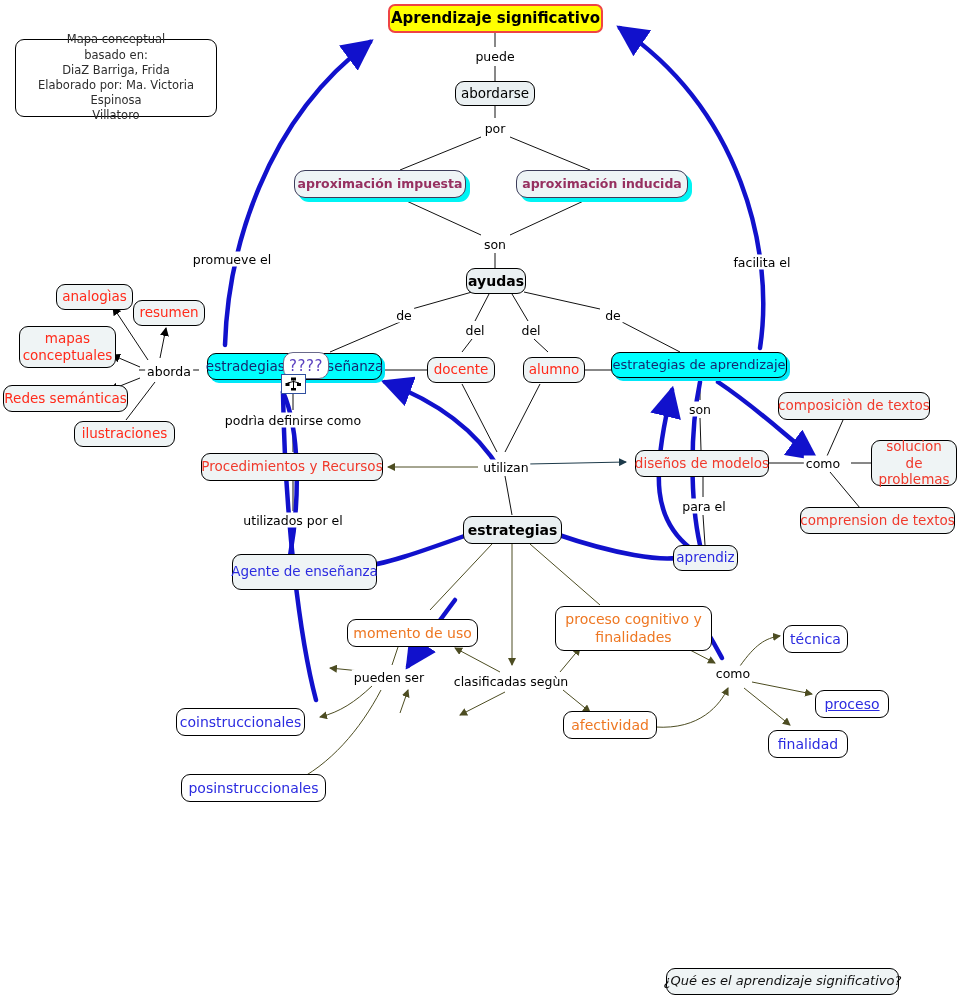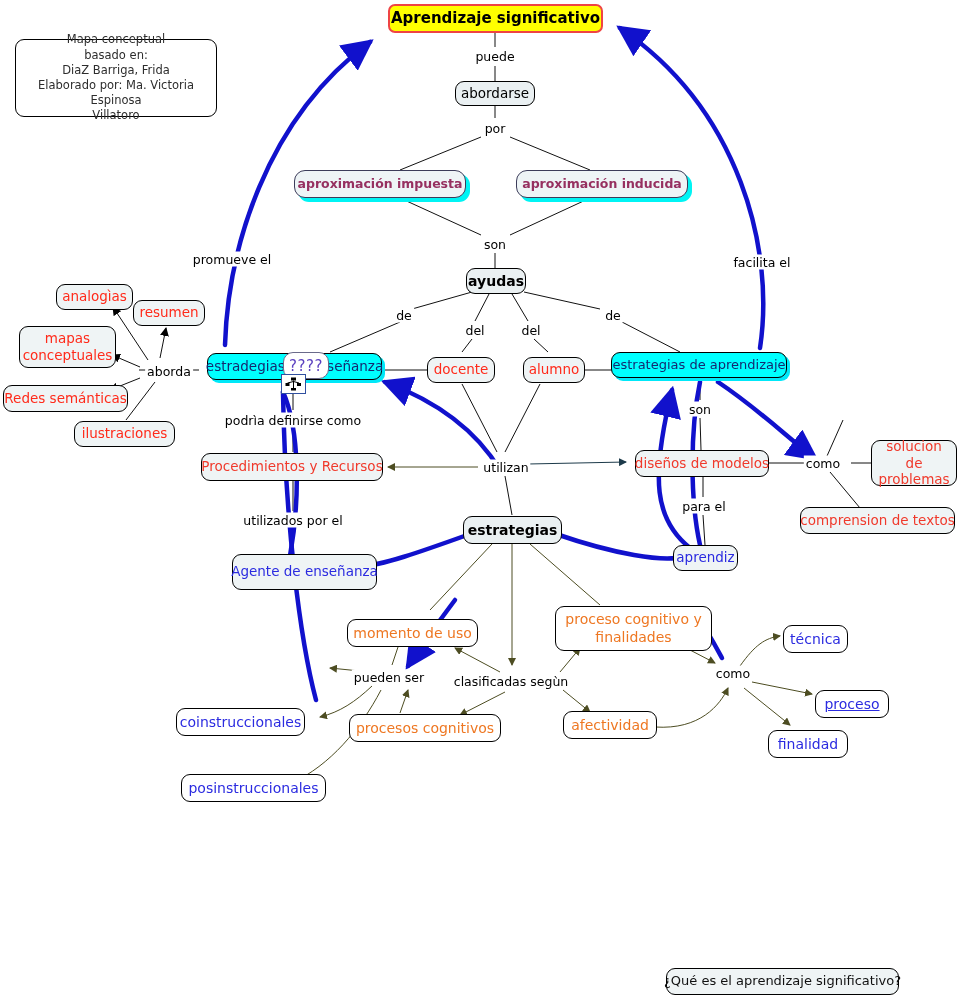--- a/index.html
+++ b/index.html
@@ -305,45 +305,45 @@
   <div class="node n-redish" style="left:201px; top:453px; width:182px; height:28px;">Procedimientos y Recursos</div>
 
   <div class="node n-blue" style="left:217px; top:554px; width:145px; height:36px;margin-left:15px;">Agente de enseñanza</div>
 
   <div class="node n-bold" style="left:463px; top:516px; width:99px; height:28px; font-size:14px;">estrategias</div>
 
   <div class="node n-redish" style="left:635px; top:450px; width:134px; height:27px;">diseños de modelos</div>
 
   <div class="node n-blue" style="left:673px; top:545px; width:65px; height:26px;">aprendiz</div>
 
+  <div class="node n-redish" style="left:778px; top:392px; width:152px; height:28px;">composiciòn de textos</div>
 
   <div class="node n-redish wrap" style="left:871px; top:440px; width:86px; height:46px; line-height:1.25;">solucion de problemas</div>
 
   <div class="node n-redish" style="left:800px; top:507px; width:155px; height:27px;">comprension de textos</div>
 
   <div class="node n-orange" style="left:347px; top:619px; width:131px; height:28px; font-size:14px;">momento de uso</div>
 
   <div class="node n-orange wrap" style="left:555px; top:606px; width:157px; height:45px; font-size:14px; line-height:1.25;">proceso cognitivo y finalidades</div>
 
 
   <div class="node n-bluewhite" style="left:176px; top:708px; width:129px; height:28px; font-size:14px;">coinstruccionales</div>
 
   <div class="node n-bluewhite" style="left:181px; top:774px; width:145px; height:28px; font-size:14px;">posinstruccionales</div>
 
-  <div class="node n-orange" style="left:349px; top:714px; width:152px; height:28px; font-size:14px;">procesos cognitivos</div>
 
   <div class="node n-orange" style="left:563px; top:711px; width:94px; height:28px; font-size:14px;">afectividad</div>
 
   <div class="node n-bluewhite" style="left:783px; top:625px; width:65px; height:28px; font-size:14px;">técnica</div>
 
   <div class="node n-bluewhite" style="left:815px; top:690px; width:74px; height:28px; font-size:14px;text-decoration:underline;">proceso</div>
 
   <div class="node n-bluewhite" style="left:768px; top:730px; width:80px; height:28px; font-size:14px;">finalidad</div>
 
-  <div class="node n-question" style="left:666px; top:968px; width:233px; height:27px;">¿Qué es el aprendizaje significativo?</div>
+  <div class="node n-question" style="left:666px; top:968px; width:233px; height:27px;font-style:italic;">¿Qué es el aprendizaje significativo?</div>
 
   <div class="elabel" style="left:495px; top:56px;">puede</div>
   <div class="elabel" style="left:495px; top:128px;">por</div>
   <div class="elabel" style="left:495px; top:244px;">son</div>
   <div class="elabel" style="left:404px; top:315px;">de</div>
   <div class="elabel" style="left:475px; top:330px;">del</div>
   <div class="elabel" style="left:531px; top:330px;">del</div>
   <div class="elabel" style="left:613px; top:315px;">de</div>
   <div class="elabel" style="left:232px; top:259px;">promueve el</div>
   <div class="elabel" style="left:762px; top:262px;">facilita el</div>

